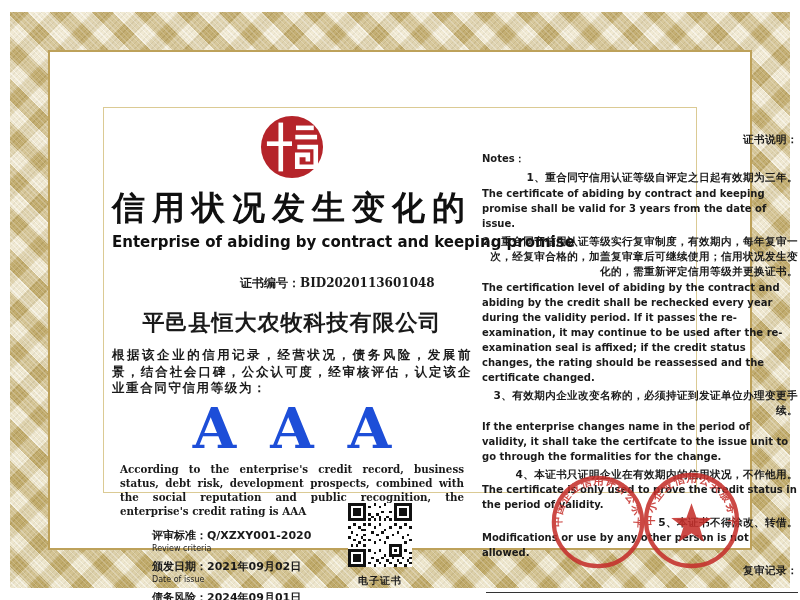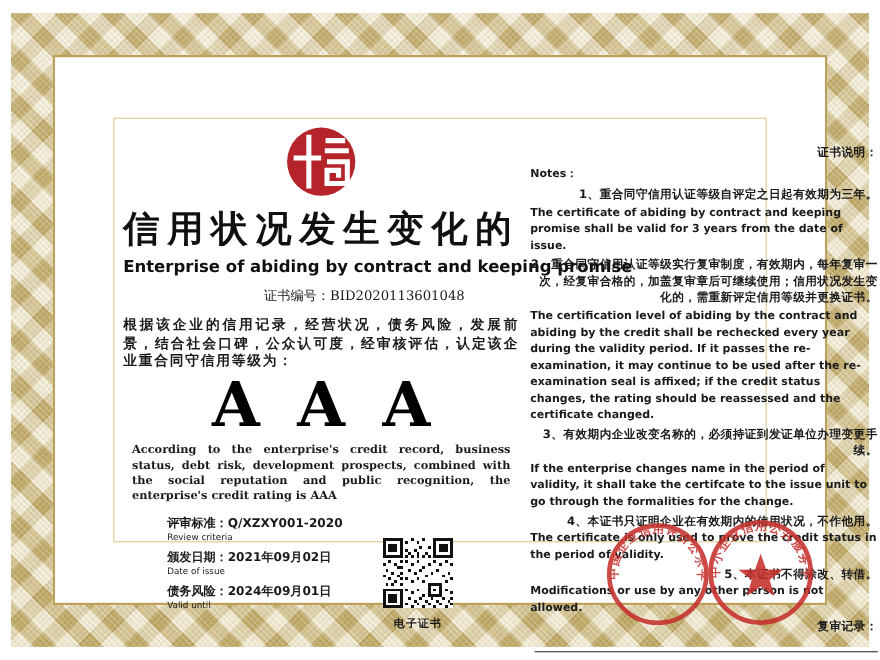--- a/index.html
+++ b/index.html
@@ -16,35 +16,35 @@
   .frame-outer{position:absolute;top:50px;left:48px;right:48px;bottom:50px;
     background:#ffffff;border:2px solid #bda15a;}
   .frame-inner{position:absolute;top:55px;left:53px;right:53px;bottom:55px;
     border:1px solid #dbca94;pointer-events:none;}
   
   .col-left{position:absolute;left:62px;top:62px;width:360px;text-align:center;}
   .logo-wrap{height:70px;}
   .logo-wrap svg{width:66px;height:66px;}
   .title-zh{font-size:33px;font-weight:bold;letter-spacing:7px;color:#101010;margin-top:2px;white-space:nowrap;}
   .title-en{font-size:15px;font-weight:bold;color:#101010;margin-top:2px;white-space:nowrap;}
-  .certno{font-family:"DejaVu Serif","Liberation Serif",serif;font-size:12px;font-weight:normal;
-          margin-top:10px;padding-left:128px;text-align:left;white-space:nowrap;}
+  .certno{font-family:"DejaVu Serif","Liberation Serif",serif;font-size:12px;font-weight:bold;
+          margin-top:24px;padding-left:128px;text-align:left;white-space:nowrap;}
   .company{font-size:22px;font-weight:bold;letter-spacing:1px;margin-top:16px;white-space:nowrap;}
   .statement-zh{font-size:12.5px;font-weight:bold;letter-spacing:1.6px;line-height:1.32;
                 text-align:justify;margin-top:9px;}
   .rating{font-family:"DejaVu Serif","Liberation Serif",serif;font-size:56px;font-weight:bold;
-          color:#000000;letter-spacing:34px;padding-left:34px;line-height:1.05;margin-top:2px;}
+          color:#1d4ed8;letter-spacing:34px;padding-left:34px;line-height:1.05;margin-top:2px;}
   .statement-en{font-family:"DejaVu Serif","Liberation Serif",serif;font-size:10.3px;font-weight:bold;
                 line-height:1.35;text-align:justify;margin-top:6px;padding:0 8px;}
   .fields{margin-top:9px;text-align:left;margin-left:40px;}
   .field{margin-bottom:6px;}
   .field .row{font-size:11px;font-weight:bold;white-space:nowrap;}
   .field .sub{font-size:8px;color:#222;margin-top:1px;}
   
-  .qr-block{position:absolute;left:297px;top:437px;width:66px;text-align:center;}
+  .qr-block{position:absolute;left:297px;top:451px;width:66px;text-align:center;}
   .qr-block svg{width:64px;height:64px;}
   .qr-label{font-size:10px;font-weight:bold;margin-top:3px;letter-spacing:1px;}
   
   .col-right{position:absolute;left:432px;top:80px;width:316px;text-align:left;}
   .col-right .zh{font-size:10.6px;font-weight:bold;letter-spacing:.4px;line-height:1.45;margin:0;text-align:right;}
   .col-right .en{font-size:10px;font-weight:600;line-height:1.5;margin:0 0 3px;}
   .col-right .head{margin-bottom:4px;}
   .review-line{display:flex;align-items:flex-end;margin-top:2px;}
   .review-line .underline{flex:1;border-bottom:1px solid #333;margin-left:4px;height:11px;}
   
@@ -71,20 +71,21 @@
             <path d="M55 35 H88"></path>
             <path d="M58 50 H86 V80 H58 V62 H74 V72"></path>
           </g>
         </svg>
       </div>
       <div class="title-zh">信用状况发生变化的</div>
       <div class="title-en">Enterprise of abiding by contract and keeping promise</div>
       <div class="certno">
         <span>证书编号：</span><span>BID2020113601048</span>
       </div>
+      <div class="company">平邑县恒大农牧科技有限公司</div>
       <div class="statement-zh">根据该企业的信用记录，经营状况，债务风险，发展前景，结合社会口碑，公众认可度，经审核评估，认定该企业重合同守信用等级为：</div>
       <div class="rating">AAA</div>
       <div class="statement-en">According to the enterprise's credit record, business status, debt risk, development prospects, combined with the social reputation and public recognition, the enterprise's credit rating is AAA</div>
 
       <div class="fields">
         <div class="field">
           <div class="row"><span>评审标准：</span><span>Q/XZXY001-2020</span></div>
           <div class="sub">Review criteria</div>
         </div>
         <div class="field">

